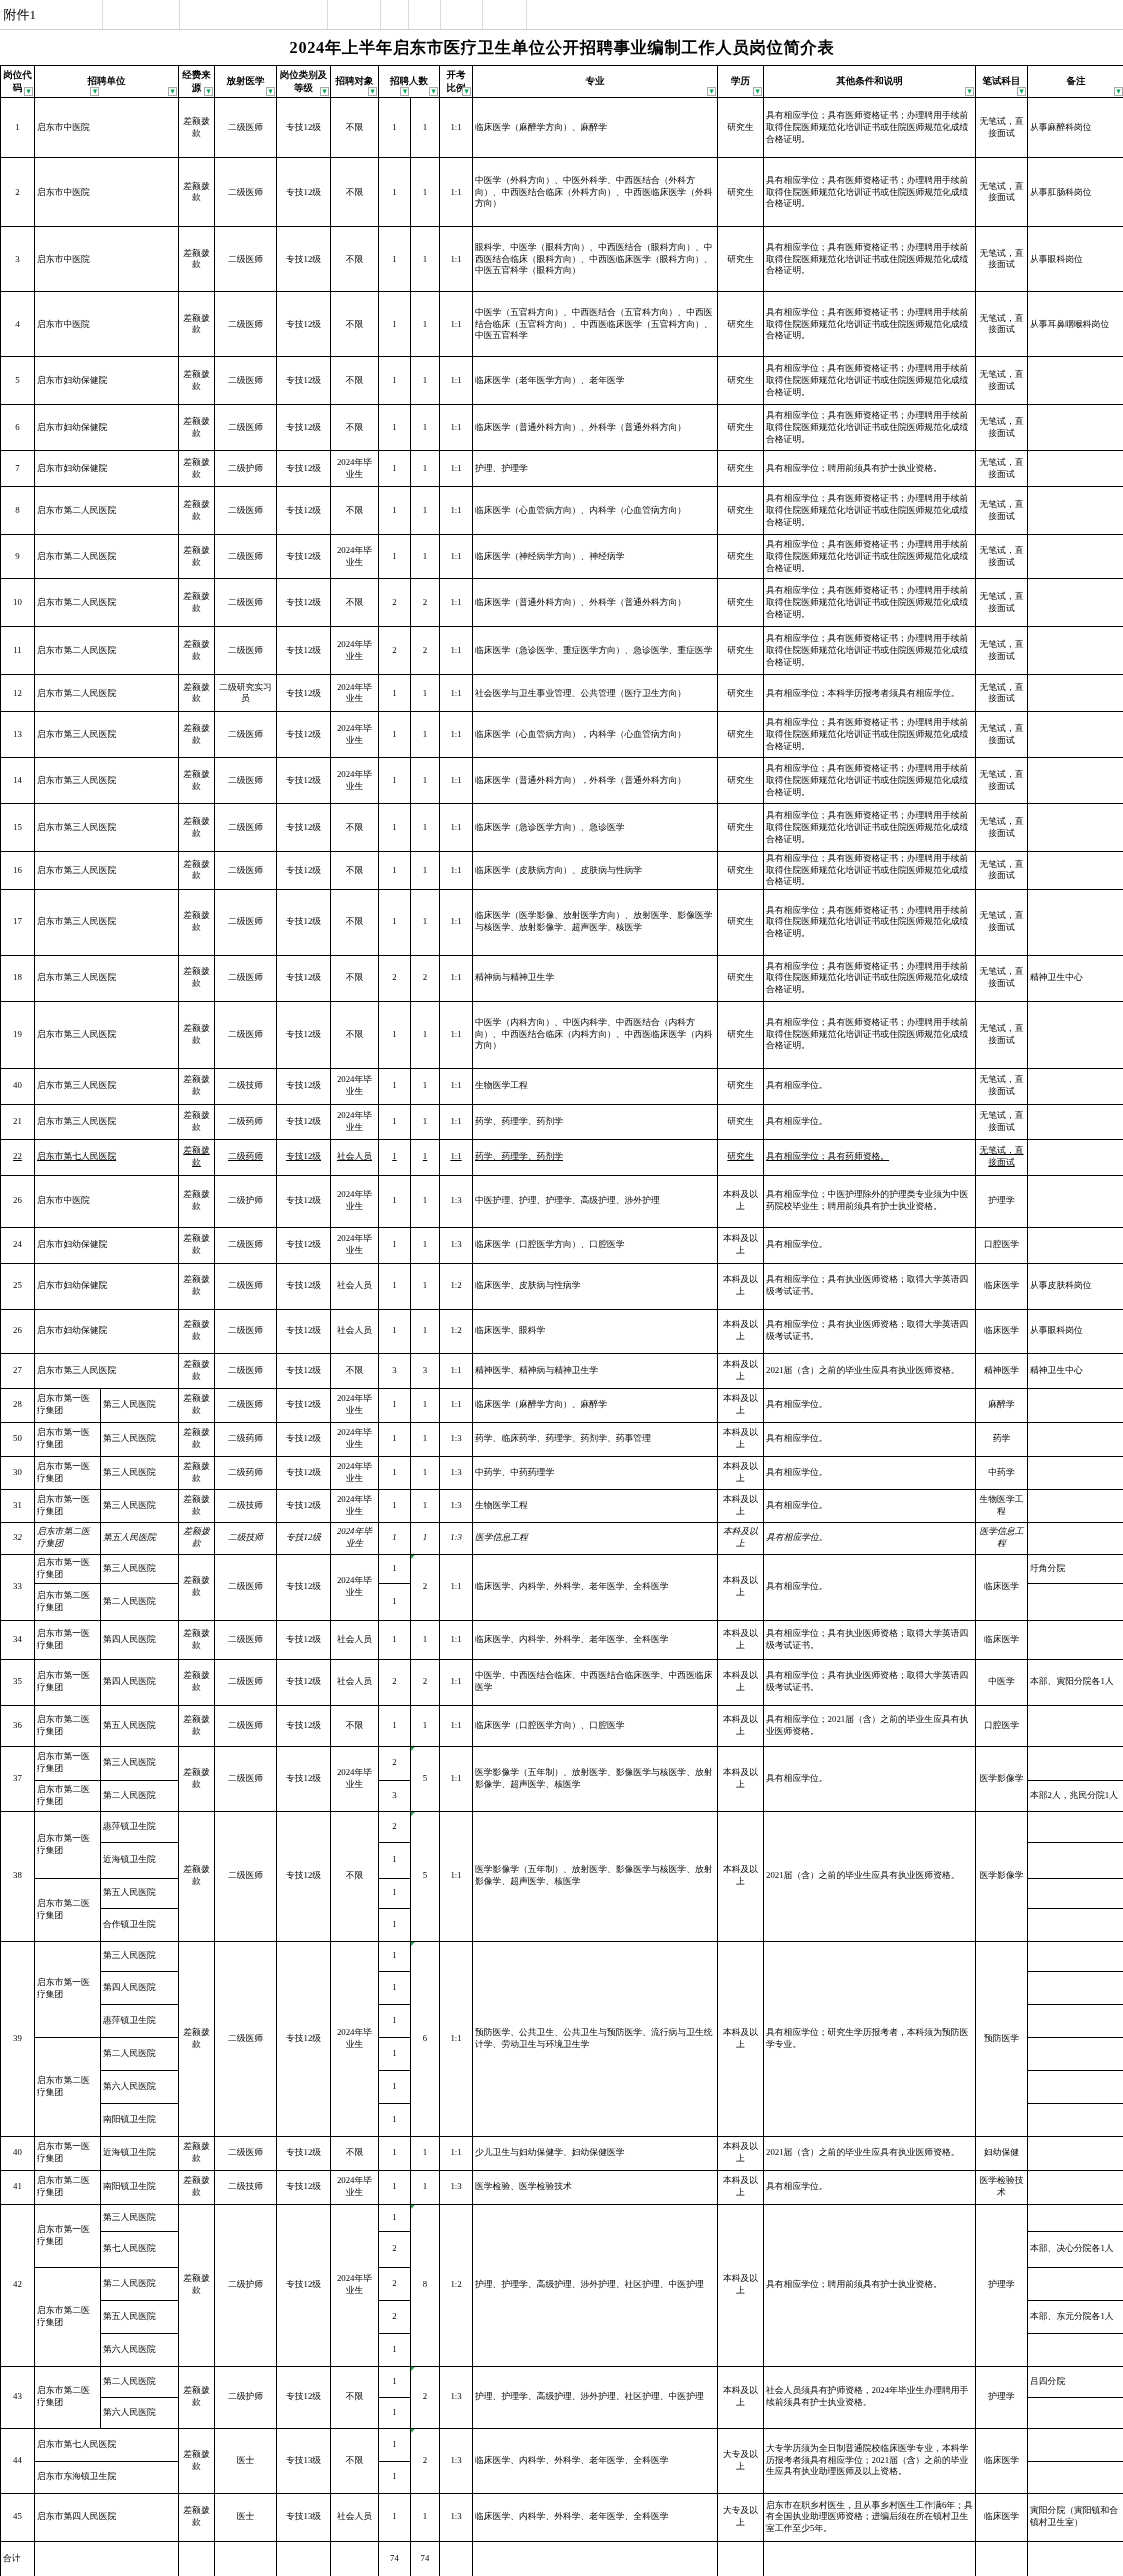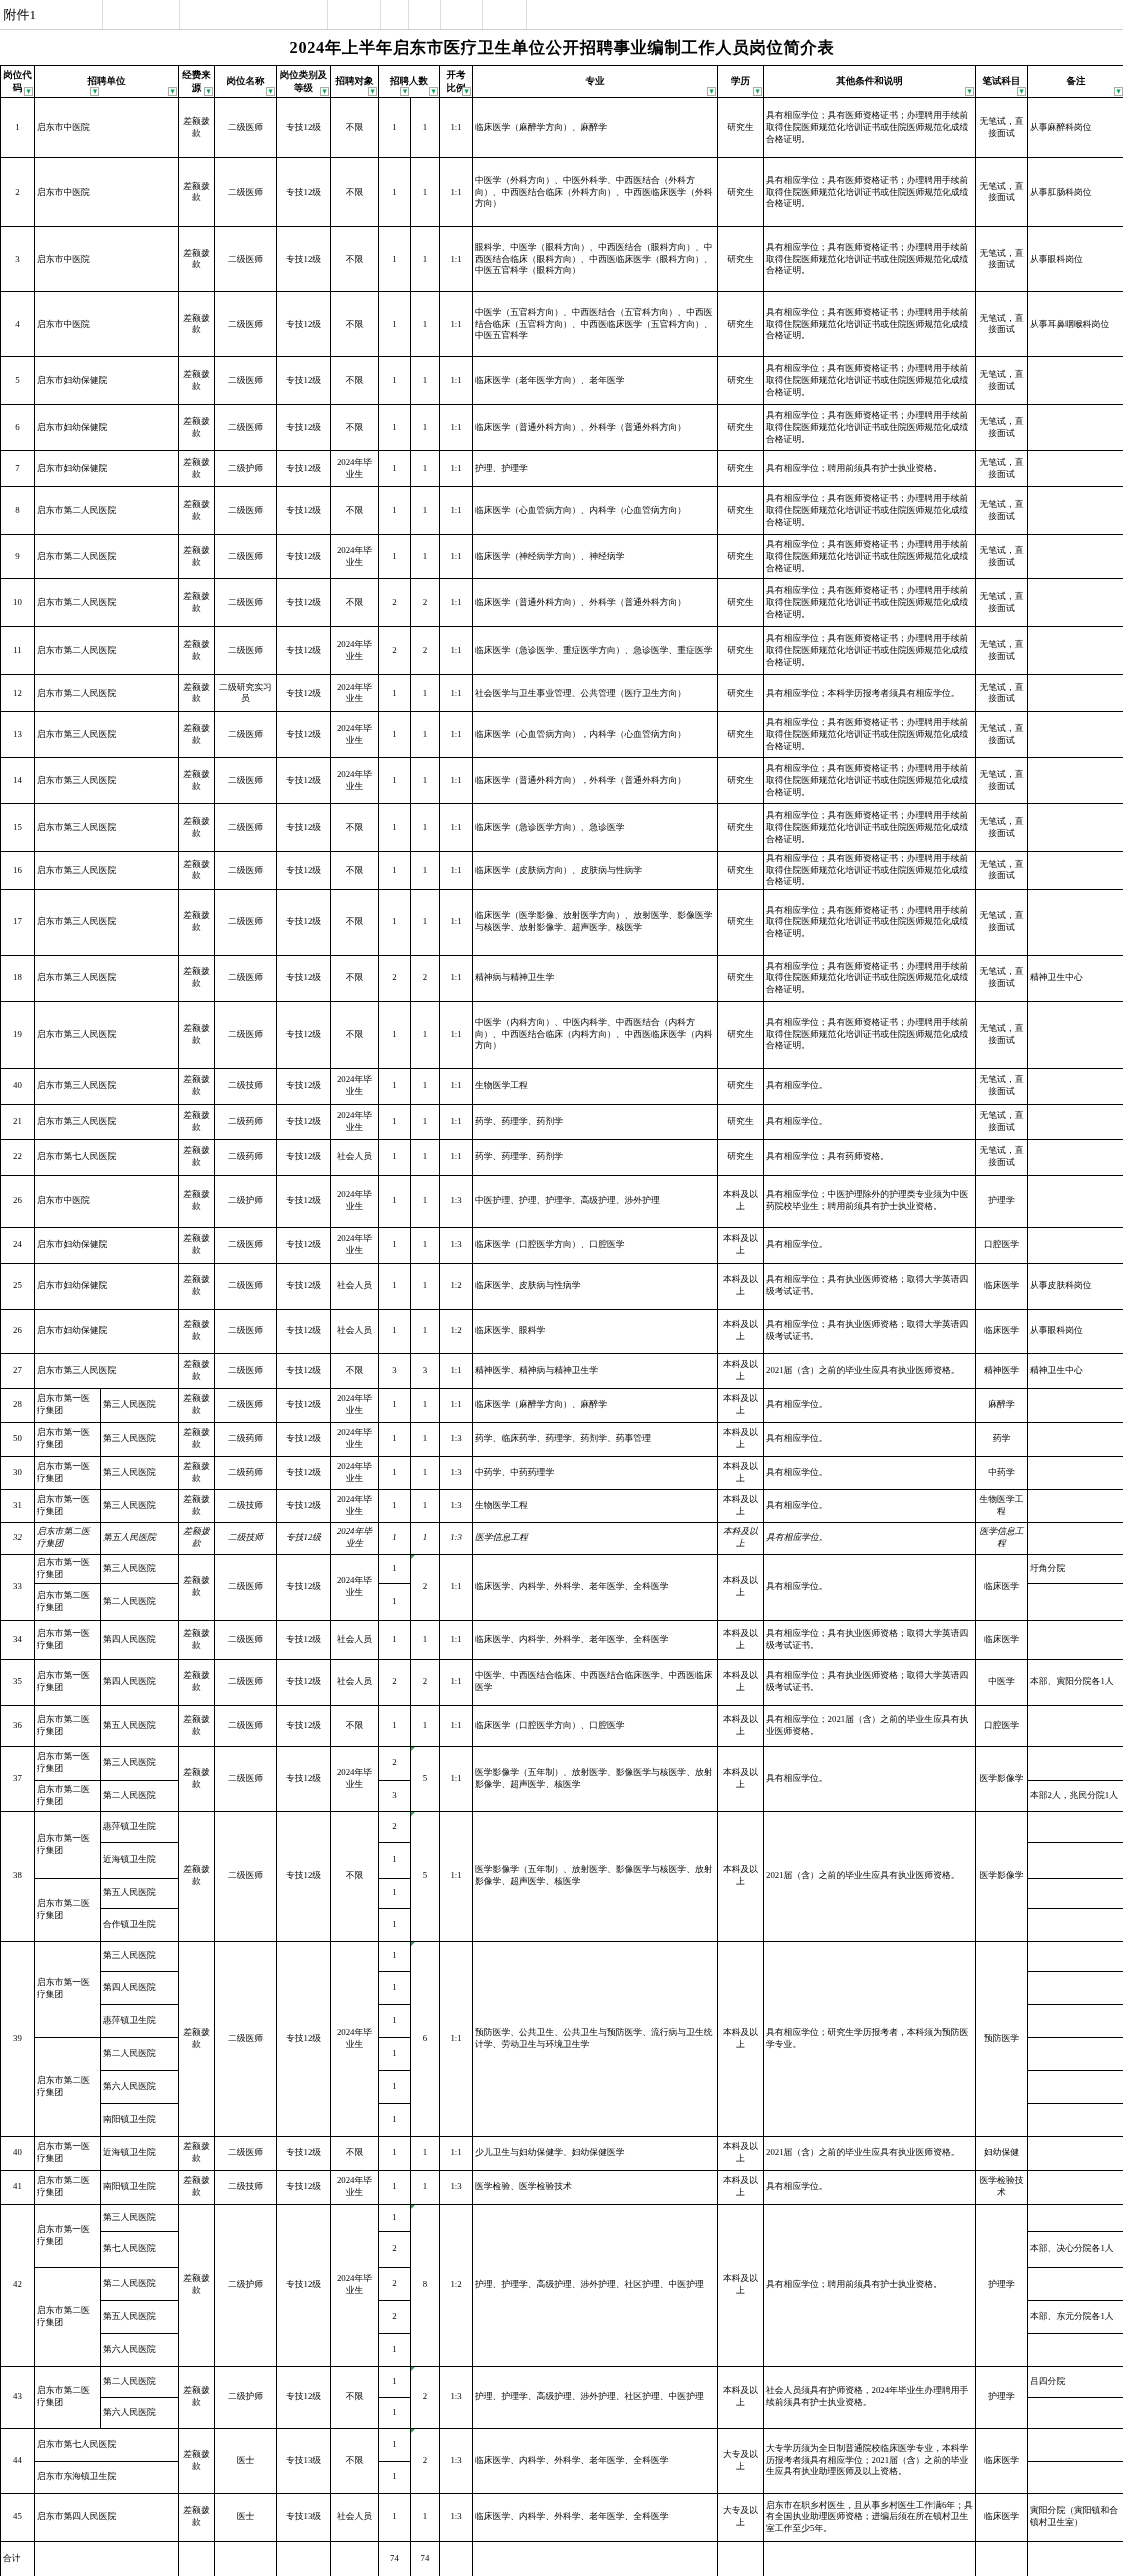--- a/index.html
+++ b/index.html
@@ -58,21 +58,21 @@
       <col style="width:46px">
     <col style="width:212px">
       <col style="width:52px">
       <col style="width:97px">
   </colgroup>
   <thead>
     <tr>
       <th><span>岗位代码</span><span class="filter" style="right:1.4px"></span></th>
       <th colspan="2"><span>招聘单位</span><span class="filter" style="right:79px"></span><span class="filter" style="right:1.4px"></span></th>
       <th><span>经费来源</span><span class="filter" style="right:1.4px"></span></th>
-      <th><span>岗位名称</span><span class="filter" style="right:1.4px"></span></th>
+      <th><span>放射医学</span><span class="filter" style="right:1.4px"></span></th>
       <th><span>岗位类别及等级</span><span class="filter" style="right:1.4px"></span></th>
       <th><span>招聘对象</span><span class="filter" style="right:1.4px"></span></th>
       <th colspan="2"><span>招聘人数</span><span class="filter" style="right:30px"></span><span class="filter" style="right:1.4px"></span></th>
       <th><span>开考比例</span><span class="filter" style="right:1.4px"></span></th>
       <th><span>专业</span><span class="filter" style="right:1.4px"></span></th>
       <th><span>学历</span><span class="filter" style="right:1.4px"></span></th>
       <th><span>其他条件和说明</span><span class="filter" style="right:1.4px"></span></th>
       <th><span>笔试科目</span><span class="filter" style="right:1.4px"></span></th>
       <th><span>备注</span><span class="filter" style="right:1.4px"></span></th>
     </tr>
@@ -407,21 +407,21 @@
         <td class="c-center">2024年毕业生</td>
         <td class="c-center">1</td>
         <td class="c-center">1</td>
         <td class="c-center">1:1</td>
         <td class="c-left">药学、药理学、药剂学</td>
         <td class="c-center">研究生</td>
         <td class="c-left">具有相应学位。</td>
         <td class="c-center">无笔试，直接面试</td>
         <td class="c-left"></td>
       </tr>
-      <tr class="row-start" style="height: 36px;">
+      <tr class="row-start" style="height: 36px; text-decoration: underline;">
         <td class="c-center">22</td>
         <td colspan="2" class="c-left">启东市第七人民医院</td>
         <td class="c-center">差额拨款</td>
         <td class="c-center">二级药师</td>
         <td class="c-center">专技12级</td>
         <td class="c-center">社会人员</td>
         <td class="c-center">1</td>
         <td class="c-center">1</td>
         <td class="c-center">1:1</td>
         <td class="c-left">药学、药理学、药剂学</td>

